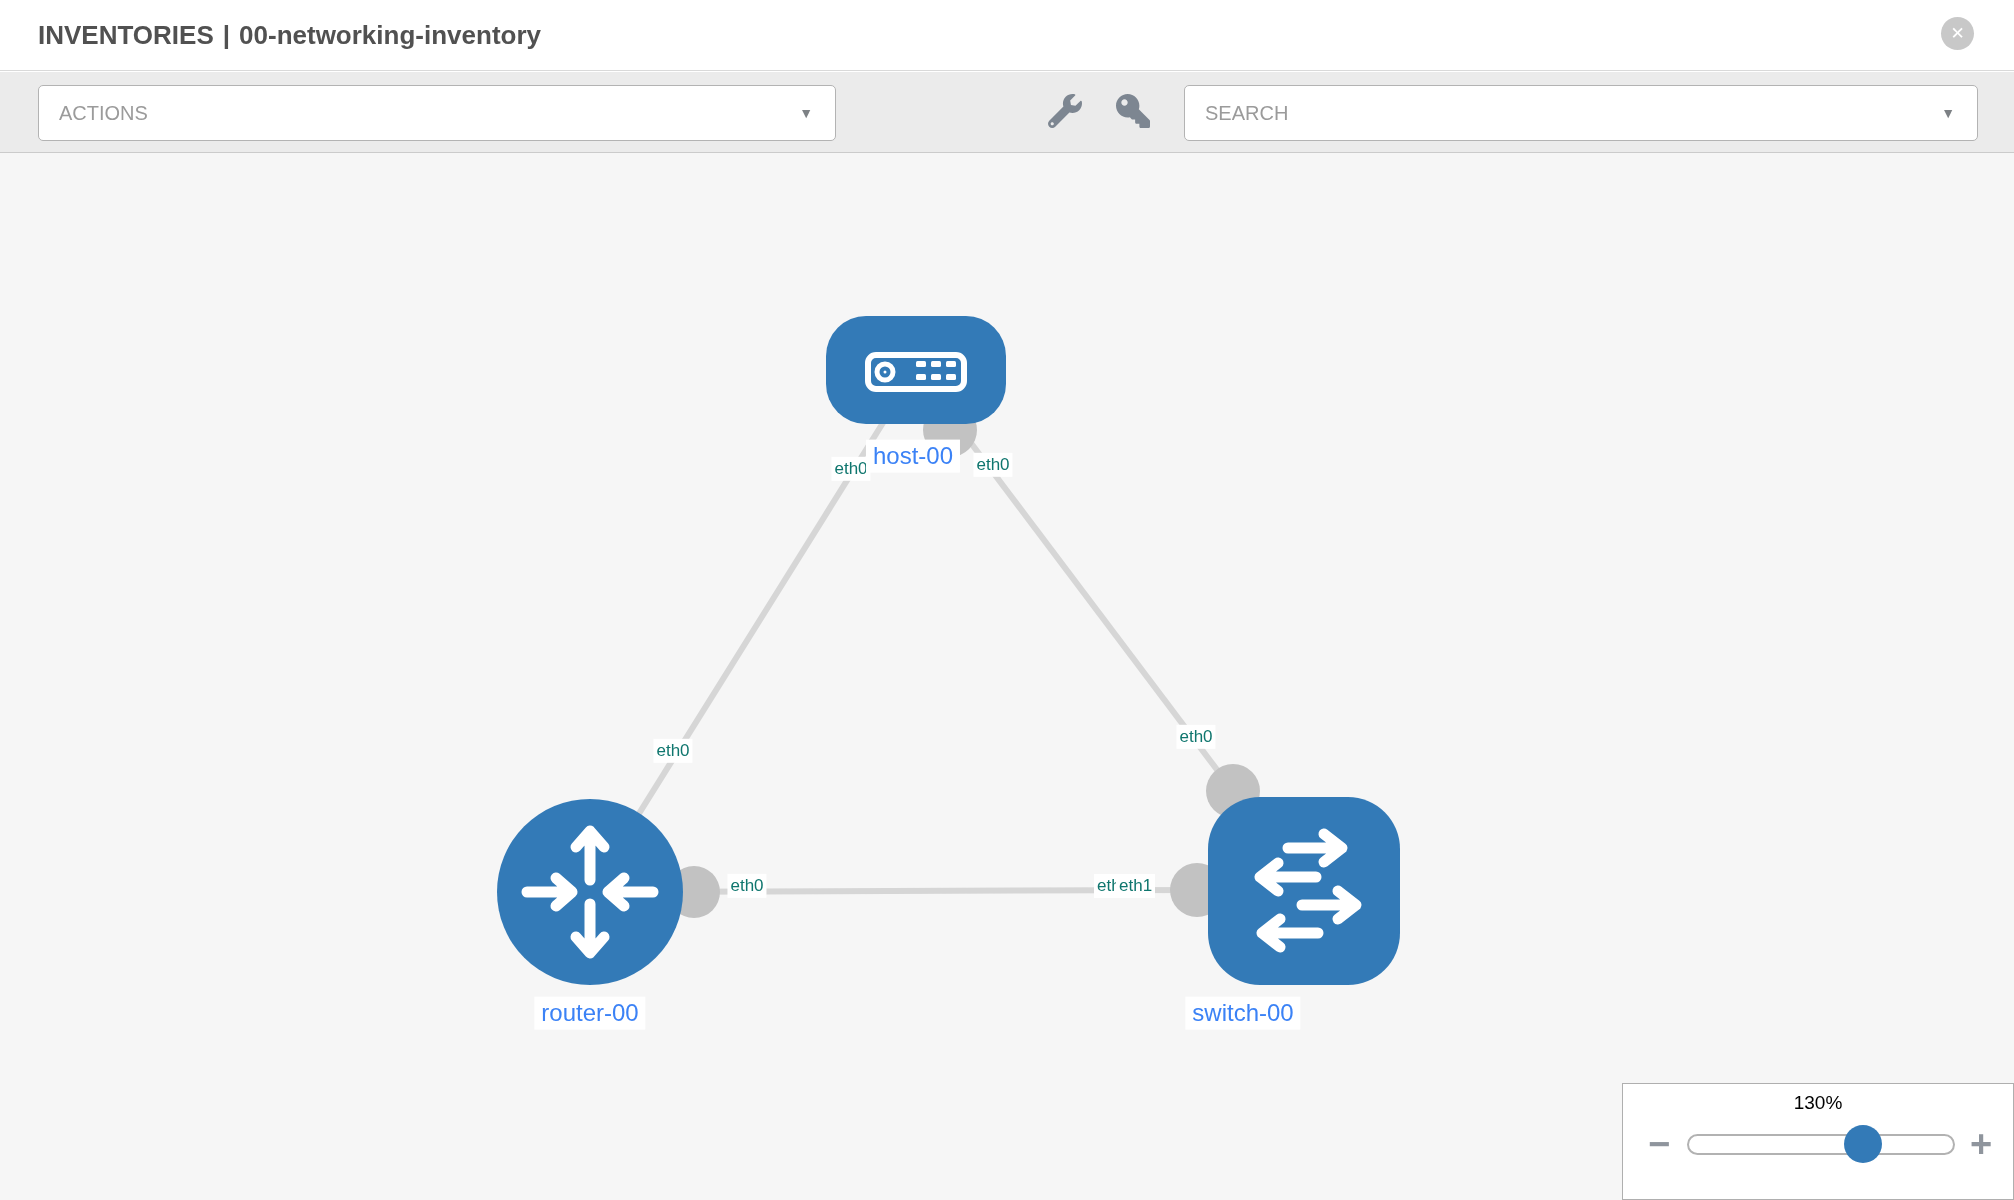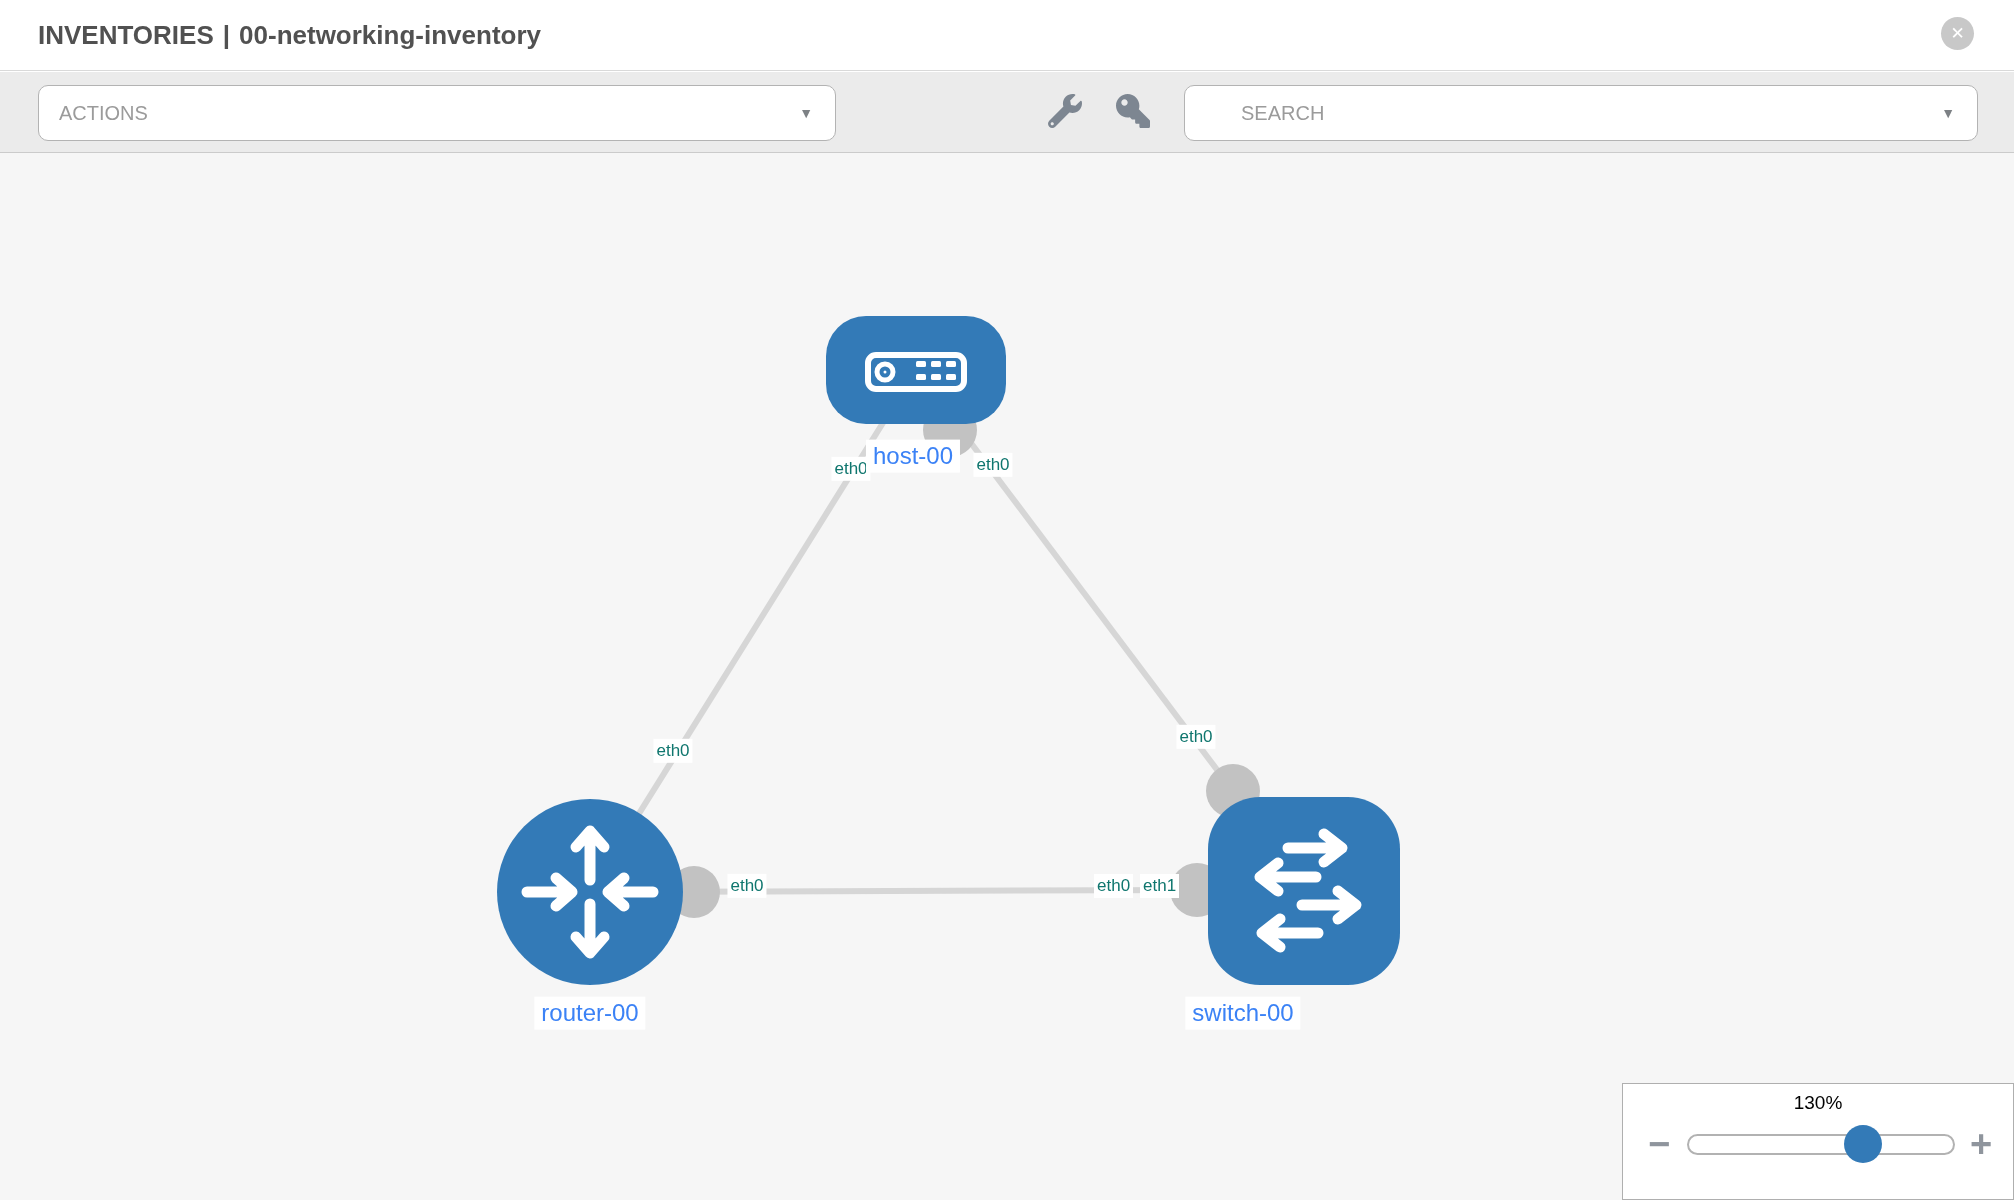--- a/index.html
+++ b/index.html
@@ -14,23 +14,23 @@
          font-size:26px;font-weight:bold;color:#515151;white-space:nowrap;}
   .title span{margin-right:9px;}
   .close-btn{position:absolute;left:1941px;top:17px;width:33px;height:33px;border-radius:50%;
              background:#c8c8c8;color:#fff;display:flex;align-items:center;justify-content:center;
              font-size:17px;font-weight:bold;cursor:pointer;line-height:1;}
 
   
   .toolbar{position:absolute;top:72px;left:0;width:100%;height:81px;background:#ebebeb;
            border-bottom:1px solid #cbcbcb;box-sizing:border-box;}
   .dd{position:absolute;top:13px;height:56px;background:#fff;border:1px solid #b3b3b3;
-      border-radius:10px;box-sizing:border-box;cursor:pointer;}
+      border-radius:5px;box-sizing:border-box;cursor:pointer;}
   .dd-actions{left:38px;width:798px;}
-  .dd-search{left:1184px;width:794px;padding-left:36px;}
+  .dd-search{left:1184px;width:794px;}
   .dd-label{display:block;line-height:54px;padding-left:20px;font-size:20px;color:#9b9b9b;}
   .caret{position:absolute;right:22px;top:50%;transform:translateY(-50%);
          font-size:14px;color:#7d8185;}
   .tool-icon{position:absolute;cursor:pointer;}
   .tool-icon svg{display:block;}
   .wrench{left:1048px;top:22px;}
   .key{left:1116px;top:22px;}
 
   
   .canvas{position:absolute;top:153px;left:0;width:2014px;height:1047px;background:#f6f6f6;}
@@ -154,21 +154,21 @@
       </g>
     </svg>
 
     <span class="iface" style="left:851px;top:316px;">eth0</span>
     <span class="iface" style="left:673px;top:598px;">eth0</span>
     <span class="iface" style="left:993px;top:312px;">eth0</span>
     <span class="iface" style="left:1196px;top:584px;">eth0</span>
     <span class="iface" style="left:747px;top:733px;">eth0</span>
 
     <span class="iface raw" style="left:1094px;top:721px;">eth0</span>
-    <span class="iface raw" style="left:1140px;top:721px;">eth1</span>
+    <span class="iface raw" style="left:1116px;top:721px;">eth1</span>
 
     <span class="node-label" style="left:913px;top:303px;">host-00</span>
     <span class="node-label" style="left:590px;top:860px;">router-00</span>
     <span class="node-label" style="left:1243px;top:860px;">switch-00</span>
   </div>
 
   <div class="zoom-panel">
     <div class="zoom-level">130%</div>
     <div class="slider-row">
       <span class="zoom-minus"><span>−</span></span>

